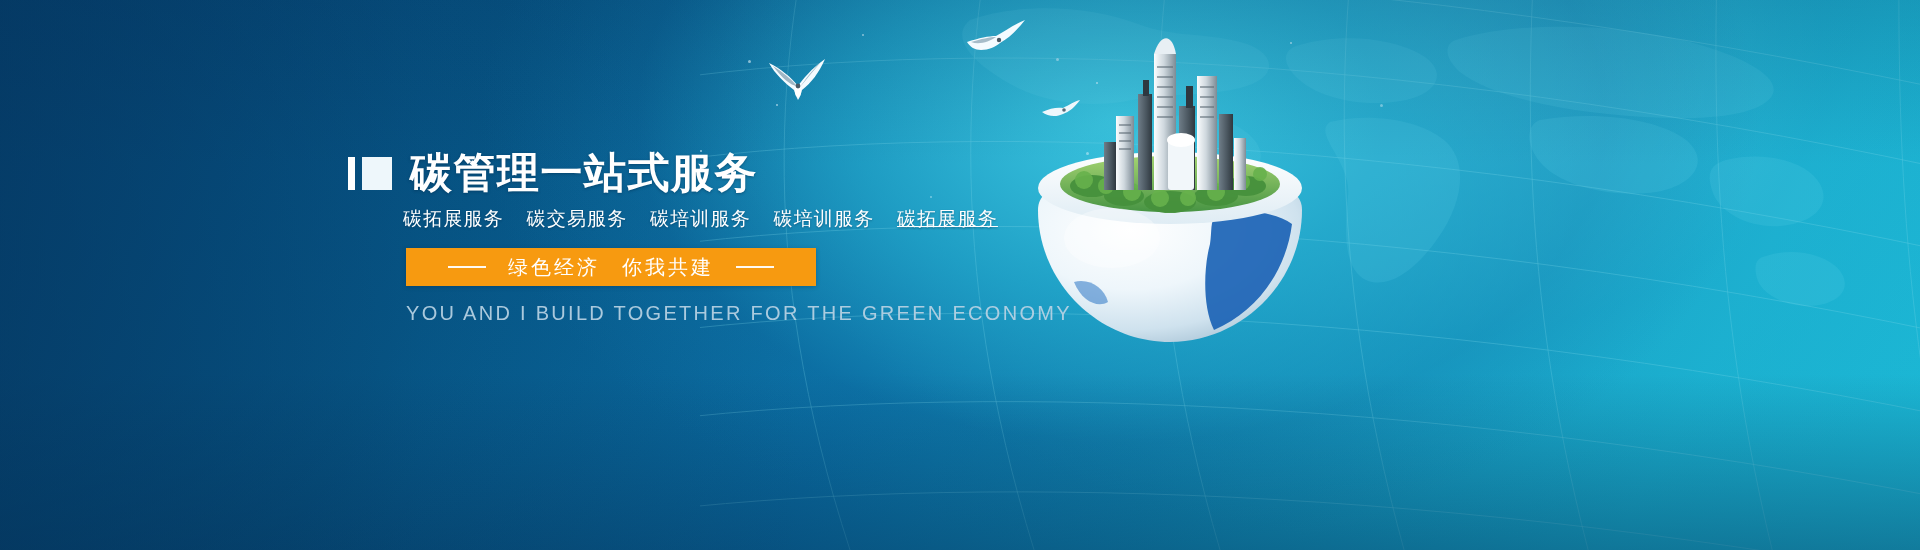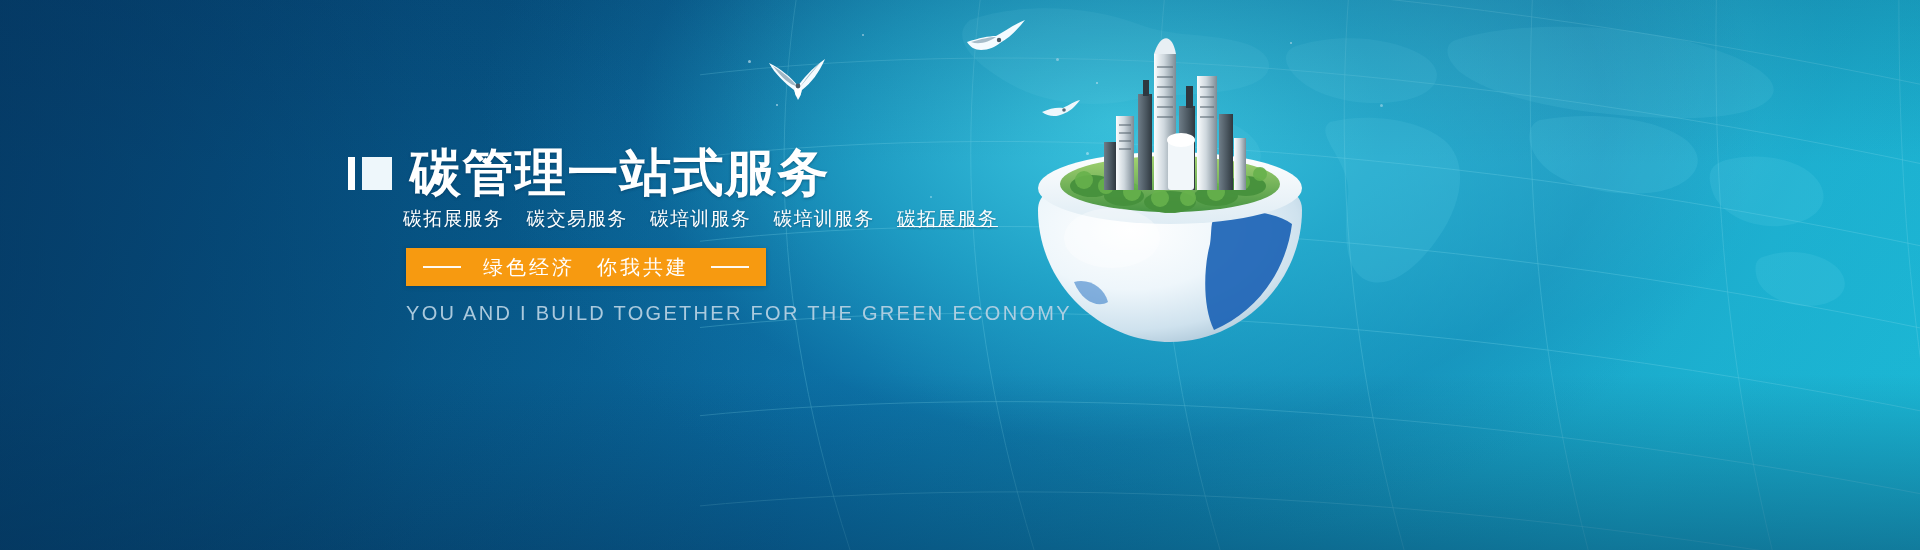--- a/index.html
+++ b/index.html
@@ -26,34 +26,34 @@
   .grid-wrap{position:absolute;top:-60px;left:700px;width:1320px;height:680px;opacity:.5;}
   .worldmap{position:absolute;top:-20px;left:900px;width:1020px;height:420px;opacity:.30;}
   .stars span{position:absolute;display:block;background:#cdeffb;border-radius:50%;opacity:.75;}
   
   .content{position:absolute;left:348px;top:150px;width:700px;}
   .title-row{display:flex;align-items:center;height:46px;}
   .mark{display:flex;align-items:center;gap:7px;margin-right:18px;}
   .mark .bar{width:7px;height:33px;background:#ffffff;display:block;}
   .mark .sq{width:30px;height:33px;background:#eef7fb;display:block;}
   .title{
-    font-size:51px;font-weight:bold;color:#ffffff;letter-spacing:1.5px;
+    font-size:42px;font-weight:bold;color:#ffffff;letter-spacing:1.5px;
     line-height:44px;white-space:nowrap;
     text-shadow:0 1px 3px rgba(3,40,70,.45);
   }
   .services{
     margin-top:10px;margin-left:55px;
     font-size:19px;color:#ffffff;letter-spacing:1.2px;white-space:nowrap;
     text-shadow:0 1px 2px rgba(3,40,70,.4);
   }
   .services span{margin-right:16px;}
   .services span:last-child{margin-right:0;text-decoration:underline;}
   .orange-bar{
     margin-top:16px;margin-left:58px;
-    width:360px;height:38px;background:#f79a10;
+    width:410px;height:38px;background:#f79a10;
     display:flex;align-items:center;justify-content:center;gap:22px;
     box-shadow:0 1px 4px rgba(3,40,70,.28);
   }
   .orange-bar .dash{width:38px;height:2px;background:#ffffff;display:block;opacity:.95;}
   .orange-bar .slogan{
     font-size:20px;color:#ffffff;letter-spacing:3px;white-space:nowrap;font-weight:normal;
   }
   .orange-bar .slogan em{font-style:normal;margin-left:22px;}
   .english{
     margin-top:16px;margin-left:58px;

